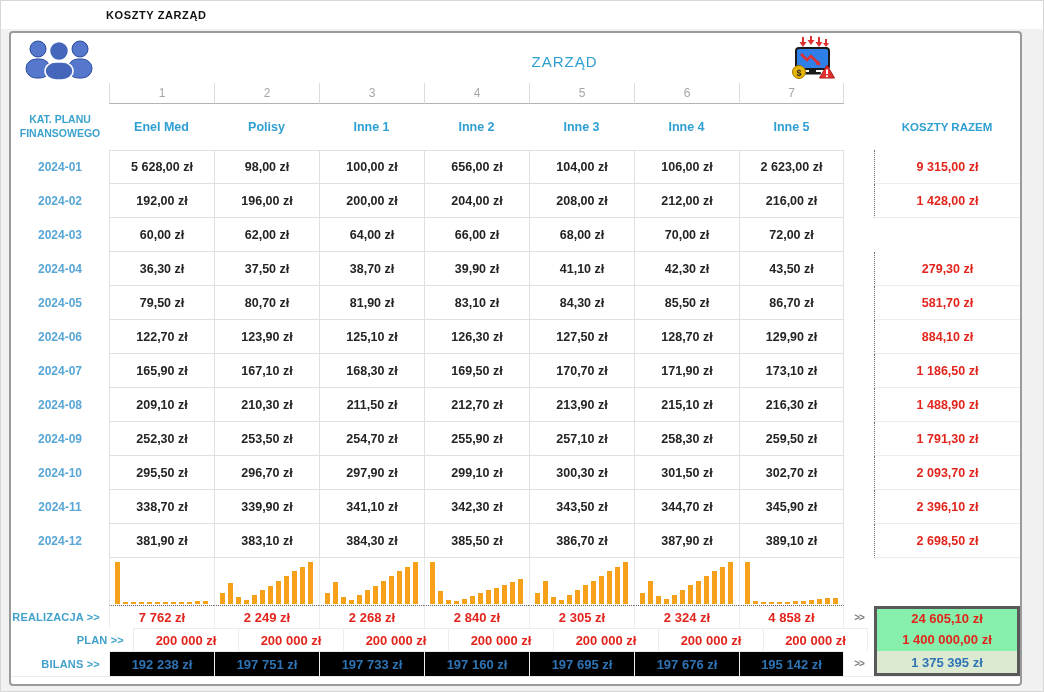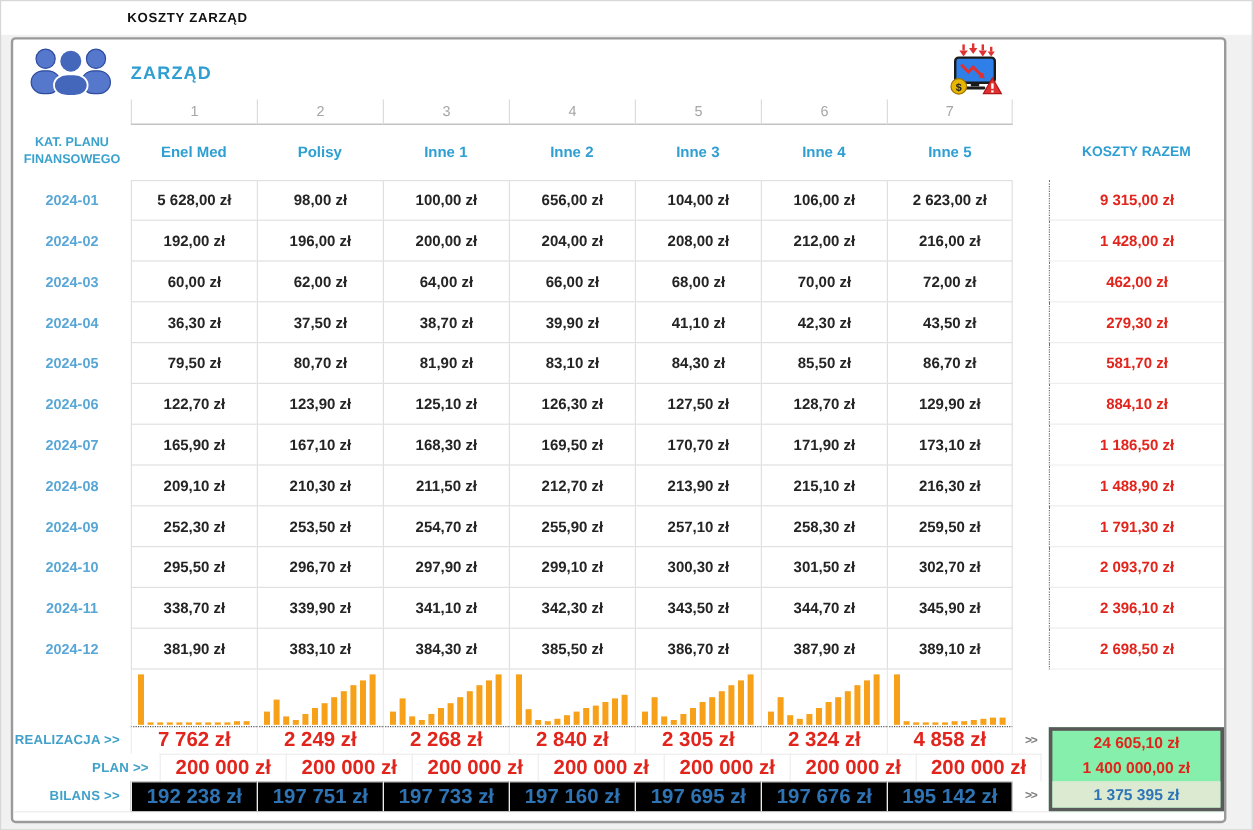--- a/index.html
+++ b/index.html
@@ -19,22 +19,22 @@
   .card {
     position:absolute; left:8px; top:30px; width:1013px; height:655px;
     background:#ffffff; border:2px solid #9a9a9a; border-radius:4px;
   }
   .cols { display:grid; grid-template-columns:98px repeat(7,105px) 30px 146px; }
   .cell { display:flex; align-items:center; justify-content:center; white-space:nowrap; }
 
   
   .hdr { position:relative; height:50px; }
   .hdr .panel-title {
-    position:absolute; left:98px; right:0; top:20px; 
-    font-size:15px; font-weight:700; color:#2f9fd2; letter-spacing:1px;
+    position:absolute; left:98px; right:0; top:20px; text-align:center;
+    font-size:15px; font-weight:400; color:#2f9fd2; letter-spacing:1px;
   }
   .hdr .team { position:absolute; left:12px; top:5px; }
   .hdr .alert { position:absolute; left:778px; top:3px; }
 
   
   .numrow { height:21px; }
   .num {
     font-size:12px; color:#a6a6a6;
     border-left:1px solid #dcdcdc; border-bottom:1px solid #b3b3b3;
   }
@@ -76,21 +76,21 @@
   .spark.last { border-right:1px solid #e8e8e8; }
   .bar { width:5px; background:#f7a11a; }
 
   
   .summary { position:relative; }
   .srow.r1 { height:22px; } .srow.r2 { height:23px;padding-left:24px; } .srow.r3 { height:25px; }
   .slbl {
     font-size:11px; font-weight:700; color:#41a1ca;
     justify-content:flex-end; padding-right:9px; letter-spacing:.2px;
   }
-  .sv { font-size:17px; font-weight:700; border-left:1px solid #ededed; }
+  .sv { font-size:13px; font-weight:700; border-left:1px solid #ededed; }
   .sv.lastv { border-right:1px solid #ededed; }
   .sv.red { color:#e2251c; }
   .srow.r2 .sv, .srow.r3 .sv { border-top:1px solid #ededed; }
   .srow.r3 .sv { background:#000000; color:#2e74b5; }
   .chev { font-size:10px; font-weight:700; color:#7f7f7f; letter-spacing:-1px; }
   .totalbox {
     position:absolute; top:0; bottom:0; left:863px; width:146px;
     border:3px solid #595959; background:#86efac;
     display:grid; grid-template-rows:19px 23px 1fr;
   }
@@ -203,21 +203,20 @@
       <div class="cols row-month">
         <div class="cell lbl">2024-03</div>
         <div class="cell val">60,00 zł</div>
         <div class="cell val">62,00 zł</div>
         <div class="cell val">64,00 zł</div>
         <div class="cell val">66,00 zł</div>
         <div class="cell val">68,00 zł</div>
         <div class="cell val">70,00 zł</div>
         <div class="cell val last">72,00 zł</div>
         <div class="cell gap"></div>
-        <div class="cell total">462,00 zł</div>
       </div>
       <div class="cols row-month">
         <div class="cell lbl">2024-04</div>
         <div class="cell val">36,30 zł</div>
         <div class="cell val">37,50 zł</div>
         <div class="cell val">38,70 zł</div>
         <div class="cell val">39,90 zł</div>
         <div class="cell val">41,10 zł</div>
         <div class="cell val">42,30 zł</div>
         <div class="cell val last">43,50 zł</div>

